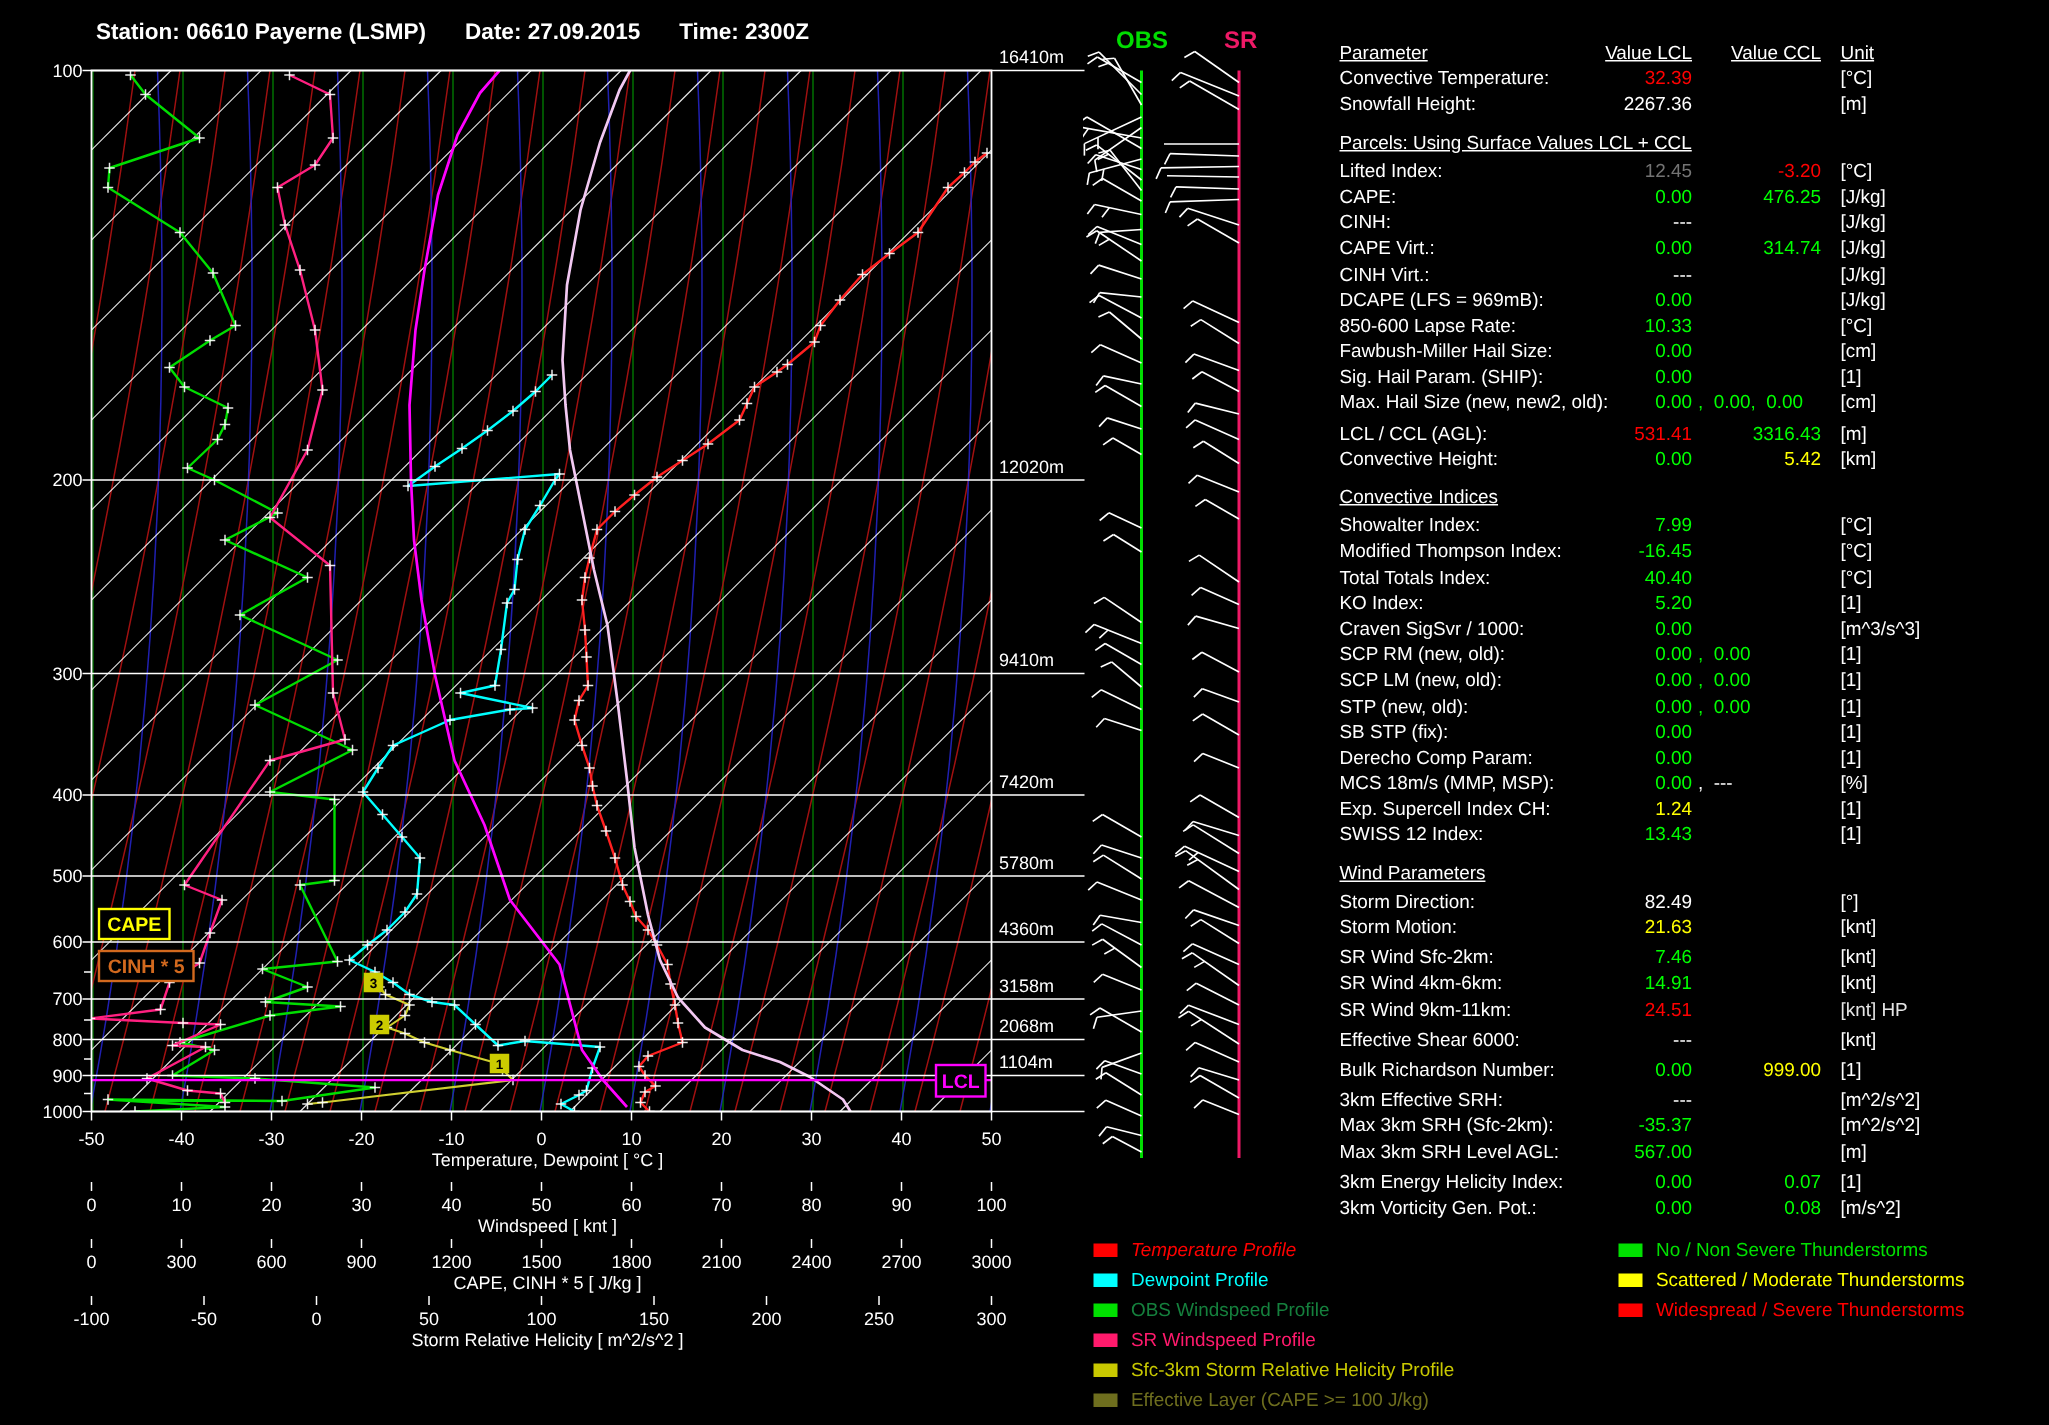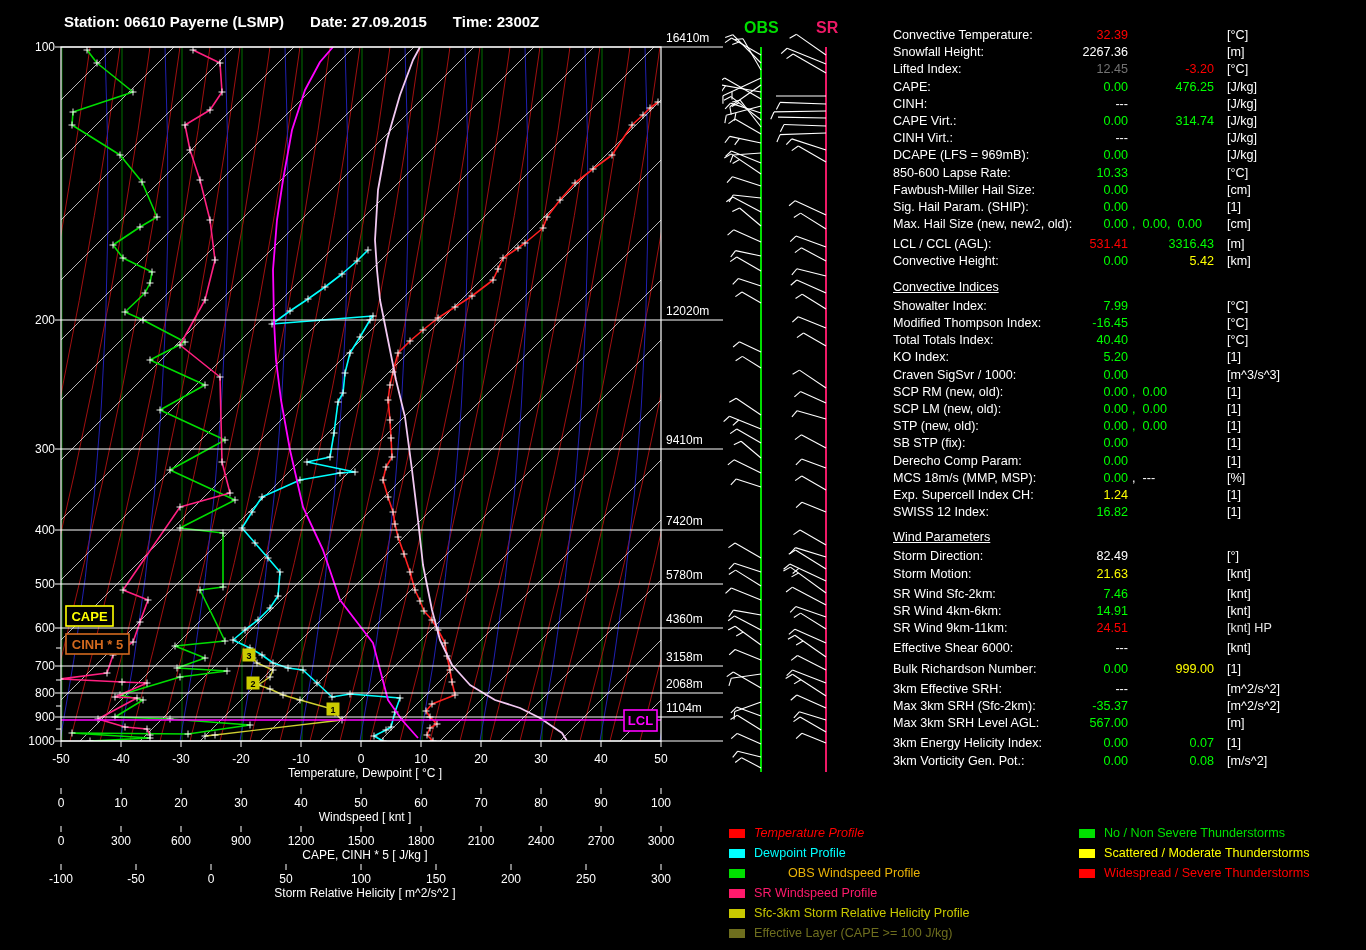--- a/index.html
+++ b/index.html
@@ -867,31 +867,38 @@
         <line x1="104" y1="720" x2="77.223466833035" y2="711.8135922677634" stroke="#FFFFFF" stroke-width="1.1"></line>
         <line x1="77.223466833035" y1="711.8135922677634" x2="71.87042198216413" y2="717.7587508715826" stroke="#FFFFFF" stroke-width="1.1"></line>
         <line x1="104" y1="732" x2="78.01923788646684" y2="717" stroke="#FFFFFF" stroke-width="1.1"></line>
         <line x1="78.01923788646684" y1="717" x2="71.4660215321549" y2="721.5886114908084" stroke="#FFFFFF" stroke-width="1.1"></line>
         <line x1="104" y1="743" x2="79.89321978126353" y2="733.2602285711863" stroke="#FFFFFF" stroke-width="1.1"></line>
         <line x1="79.89321978126353" y1="733.2602285711863" x2="74.04239016831016" y2="738.7162154516863" stroke="#FFFFFF" stroke-width="1.1"></line>
       </g>
     </svg>
 
   <div id="param-table">
+    <div class="thead-row">
+      <span class="tlabel u">Parameter</span>
+      <span class="tv1 u">Value LCL</span>
+      <span class="tv2 u">Value CCL</span>
+      <span class="tunit u">Unit</span>
+    </div>
     <div id="table-rows">
         <div class="trow">
           <span class="tlabel">Convective Temperature:</span>
           <span class="tv1" style="color: rgb(255, 0, 0);">32.39</span>
           <span class="tunit" style="color: rgb(255, 255, 255);">[°C]</span>
         </div>
         <div class="trow">
           <span class="tlabel">Snowfall Height:</span>
           <span class="tv1" style="color: rgb(255, 255, 255);">2267.36</span>
           <span class="tunit" style="color: rgb(255, 255, 255);">[m]</span>
         </div>
+        <div class="tsection">Parcels: Using Surface Values LCL + CCL</div>
         <div class="trow">
           <span class="tlabel">Lifted Index:</span>
           <span class="tv1" style="color: #737373;">12.45</span>
           <span class="tv2" style="color: rgb(255, 0, 0);">-3.20</span>
           <span class="tunit" style="color: rgb(255, 255, 255);">[°C]</span>
         </div>
         <div class="trow">
           <span class="tlabel">CAPE:</span>
           <span class="tv1" style="color: rgb(0, 255, 0);">0.00</span>
           <span class="tv2" style="color: rgb(0, 255, 0);">476.25</span>
@@ -1011,21 +1018,21 @@
           <span class="textra"><span style="color: rgb(255, 255, 255);">,&nbsp;&nbsp;---</span></span>
           <span class="tunit" style="color: rgb(255, 255, 255);">[%]</span>
         </div>
         <div class="trow">
           <span class="tlabel">Exp. Supercell Index CH:</span>
           <span class="tv1" style="color: rgb(255, 255, 0);">1.24</span>
           <span class="tunit" style="color: rgb(255, 255, 255);">[1]</span>
         </div>
         <div class="trow">
           <span class="tlabel">SWISS 12 Index:</span>
-          <span class="tv1" style="color: rgb(0, 255, 0);">16.82</span>
+          <span class="tv1" style="color: rgb(0, 255, 0);">13.43</span>
           <span class="tunit" style="color: rgb(255, 255, 255);">[1]</span>
         </div>
         <div class="tsection">Wind Parameters</div>
         <div class="trow">
           <span class="tlabel">Storm Direction:</span>
           <span class="tv1" style="color: rgb(255, 255, 255);">82.49</span>
           <span class="tunit" style="color: rgb(255, 255, 255);">[°]</span>
         </div>
         <div class="trow">
           <span class="tlabel">Storm Motion:</span>
@@ -1092,21 +1099,21 @@
       <div class="legend-item">
         <span class="swatch" style="background: rgb(255, 0, 0);"></span>
         <span style="color: rgb(255, 0, 0); font-style: italic;">Temperature Profile</span>
       </div>
       <div class="legend-item">
         <span class="swatch" style="background: rgb(0, 255, 255);"></span>
         <span style="color: rgb(0, 255, 255);">Dewpoint Profile</span>
       </div>
       <div class="legend-item">
         <span class="swatch" style="background: rgb(0, 224, 0);"></span>
-        <span style="color: #eab308; margin-left: 34px;">OBS Windspeed Profile</span>
+        <span style="color: #15803d;">OBS Windspeed Profile</span>
       </div>
       <div class="legend-item">
         <span class="swatch" style="background: rgb(255, 26, 108);"></span>
         <span style="color: rgb(255, 26, 108);">SR Windspeed Profile</span>
       </div>
       <div class="legend-item">
         <span class="swatch" style="background: rgb(200, 200, 0);"></span>
         <span style="color: rgb(200, 200, 0);">Sfc-3km Storm Relative Helicity Profile</span>
       </div>
       <div class="legend-item">

